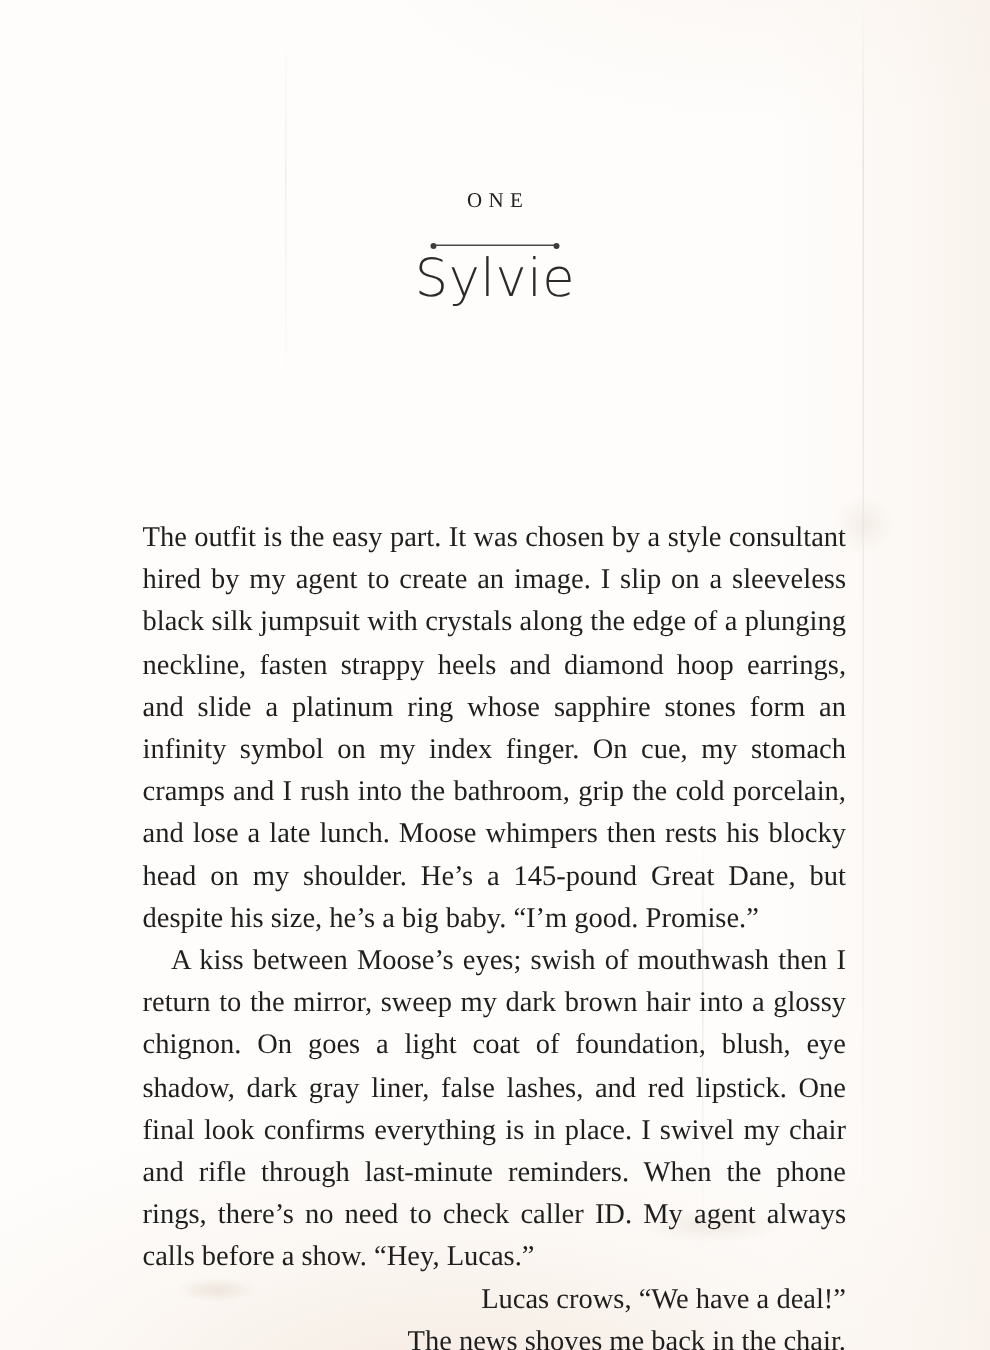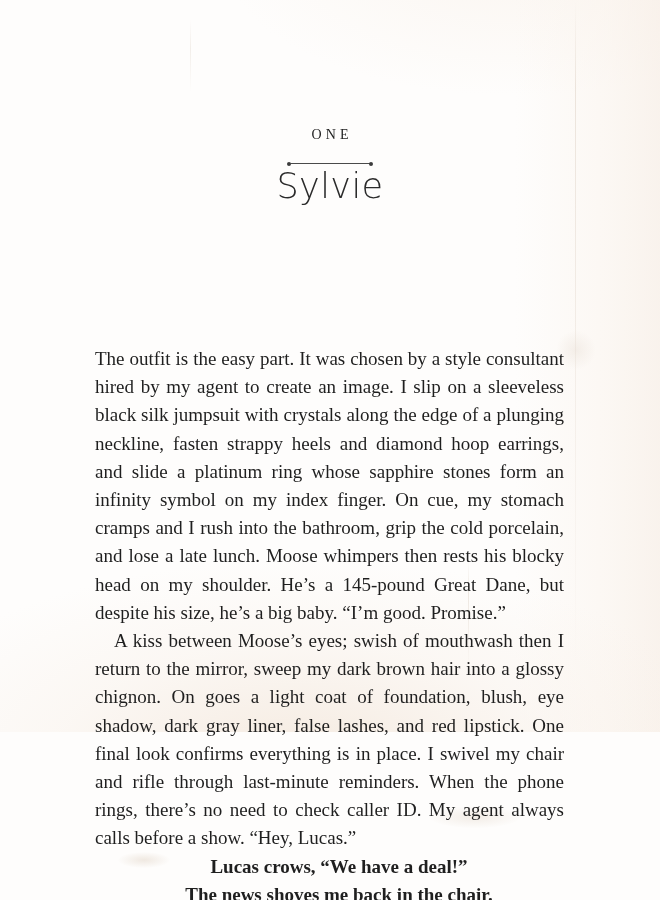--- a/index.html
+++ b/index.html
@@ -11,21 +11,21 @@
     height: 900px;
     overflow: hidden;
     background: #fefdfc;
     font-family: "Liberation Serif", serif;
   }
 
   
   .page {
     position: relative;
     width: 660px;
-    height: 732px;
+    height: 900px;
     box-sizing: border-box;
     background:
       
       radial-gradient(ellipse 560px 260px at 46% 104%, rgba(243,231,219,0.85) 0%, rgba(248,240,232,0.42) 45%, rgba(255,255,255,0) 78%),
       
       linear-gradient(to right, rgba(255,255,255,0) 78%, rgba(250,243,236,0.55) 92%, rgba(247,238,230,0.7) 100%),
       
       radial-gradient(ellipse 420px 200px at 78% -6%, rgba(250,244,238,0.8) 0%, rgba(255,255,255,0) 70%),
       #fefdfc;
   }
@@ -141,22 +141,21 @@
     text-indent: 0;
     hyphens: none;
   }
   .body-text p + p {
     text-indent: 19px;
   }
   .body-text p:last-child {
     text-align: left;
   }
   .body-text p.short-last {
-    text-align: center;
-    font-weight: bold;
+    text-align: right;
   }
 </style>
 </head>
 <body>
 
 <div class="page">
 
   <div class="crease crease-a"></div>
   <div class="crease crease-b"></div>
   <div class="crease crease-c"></div>

